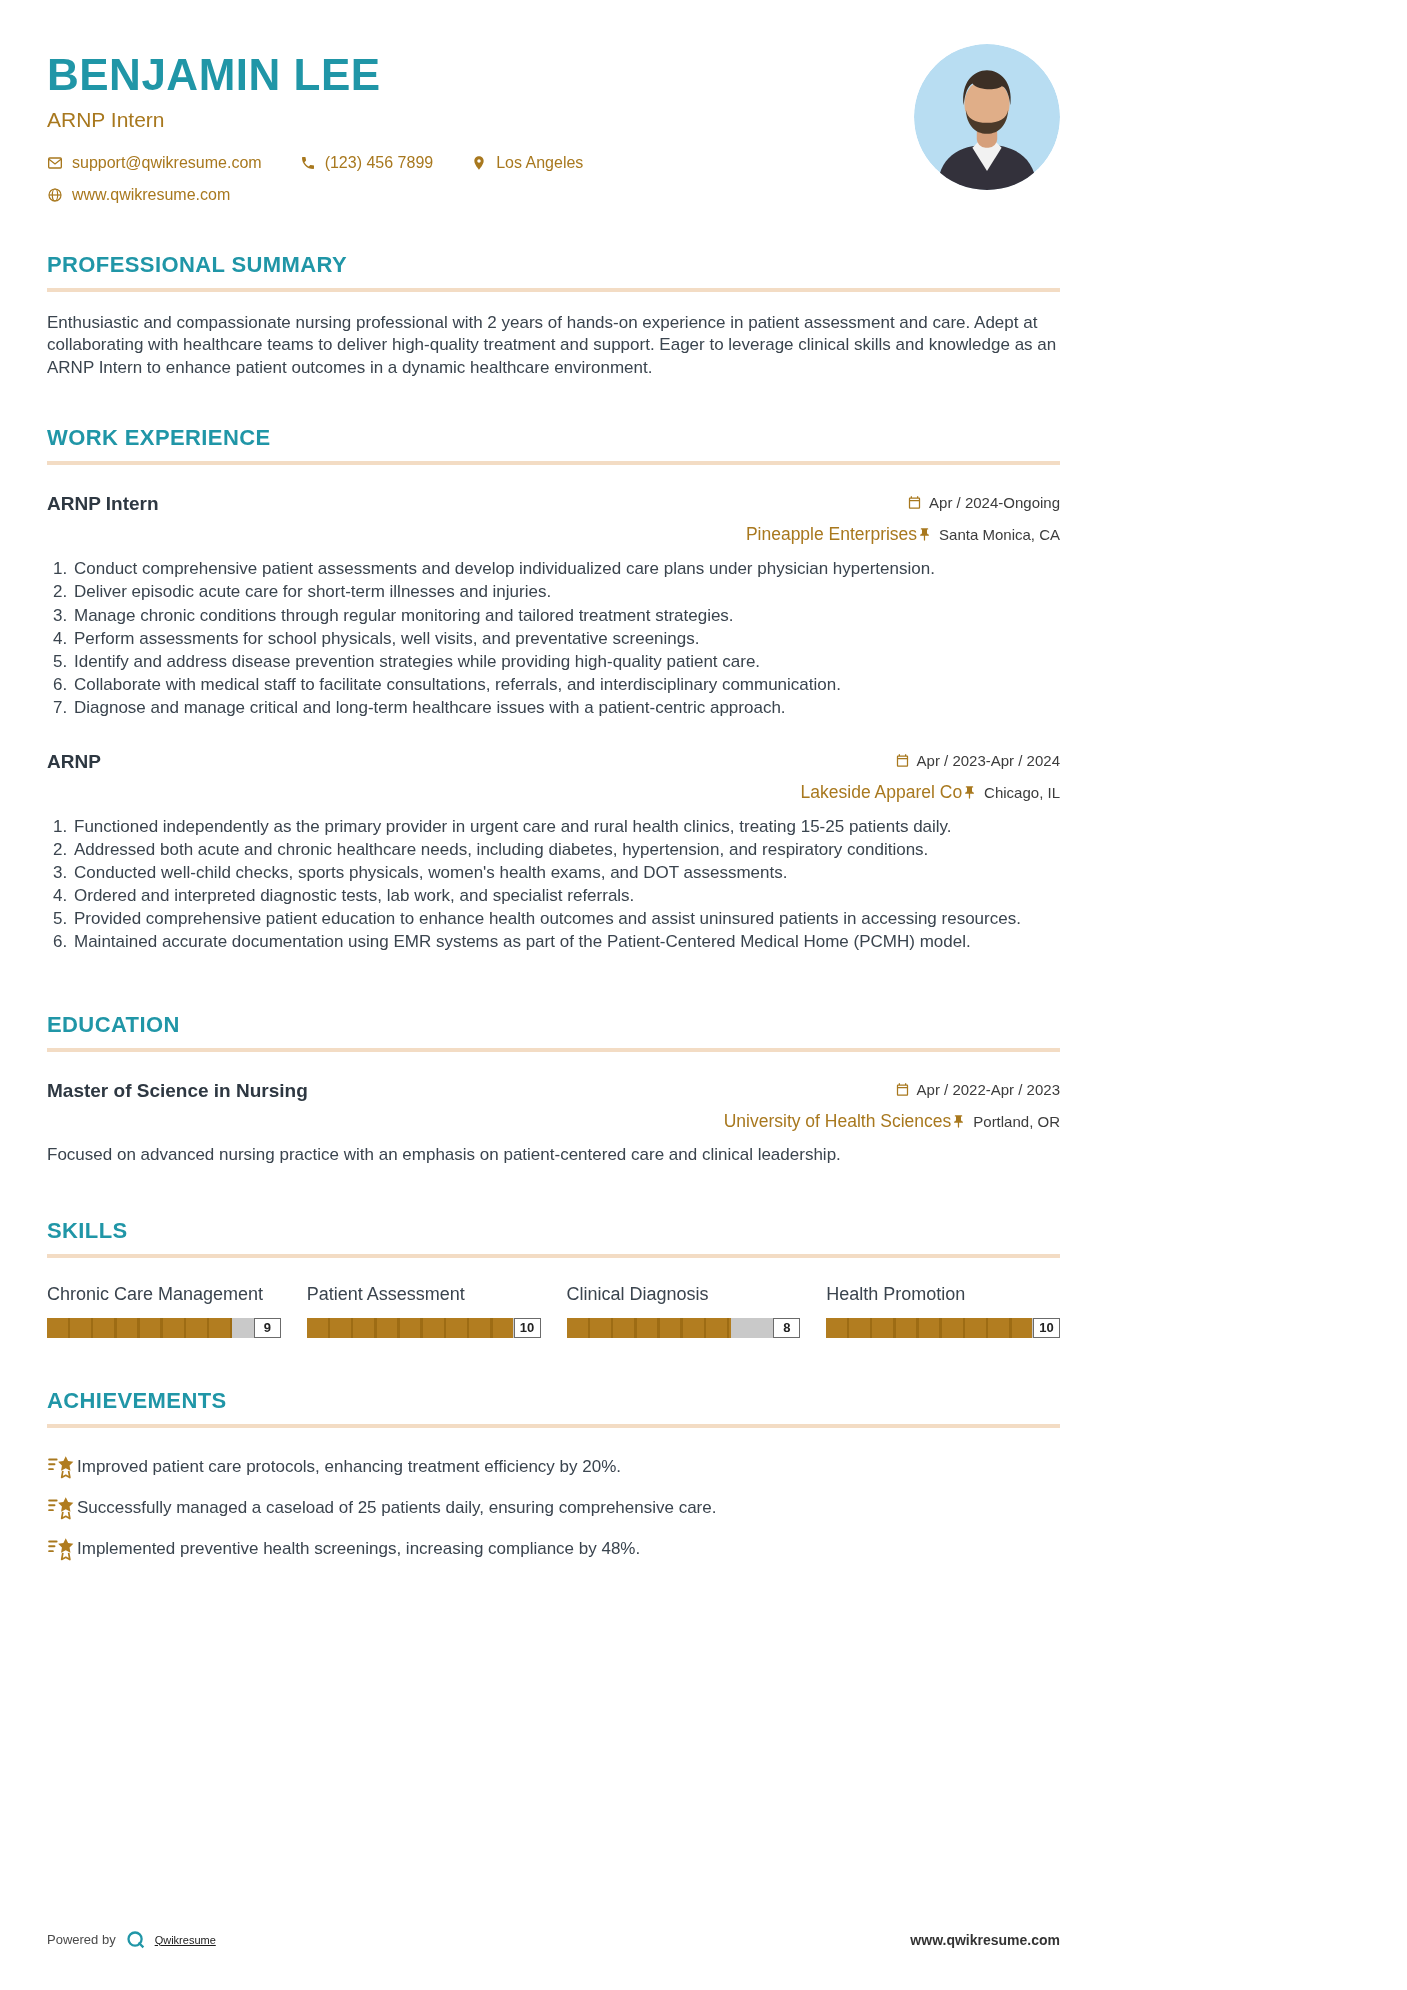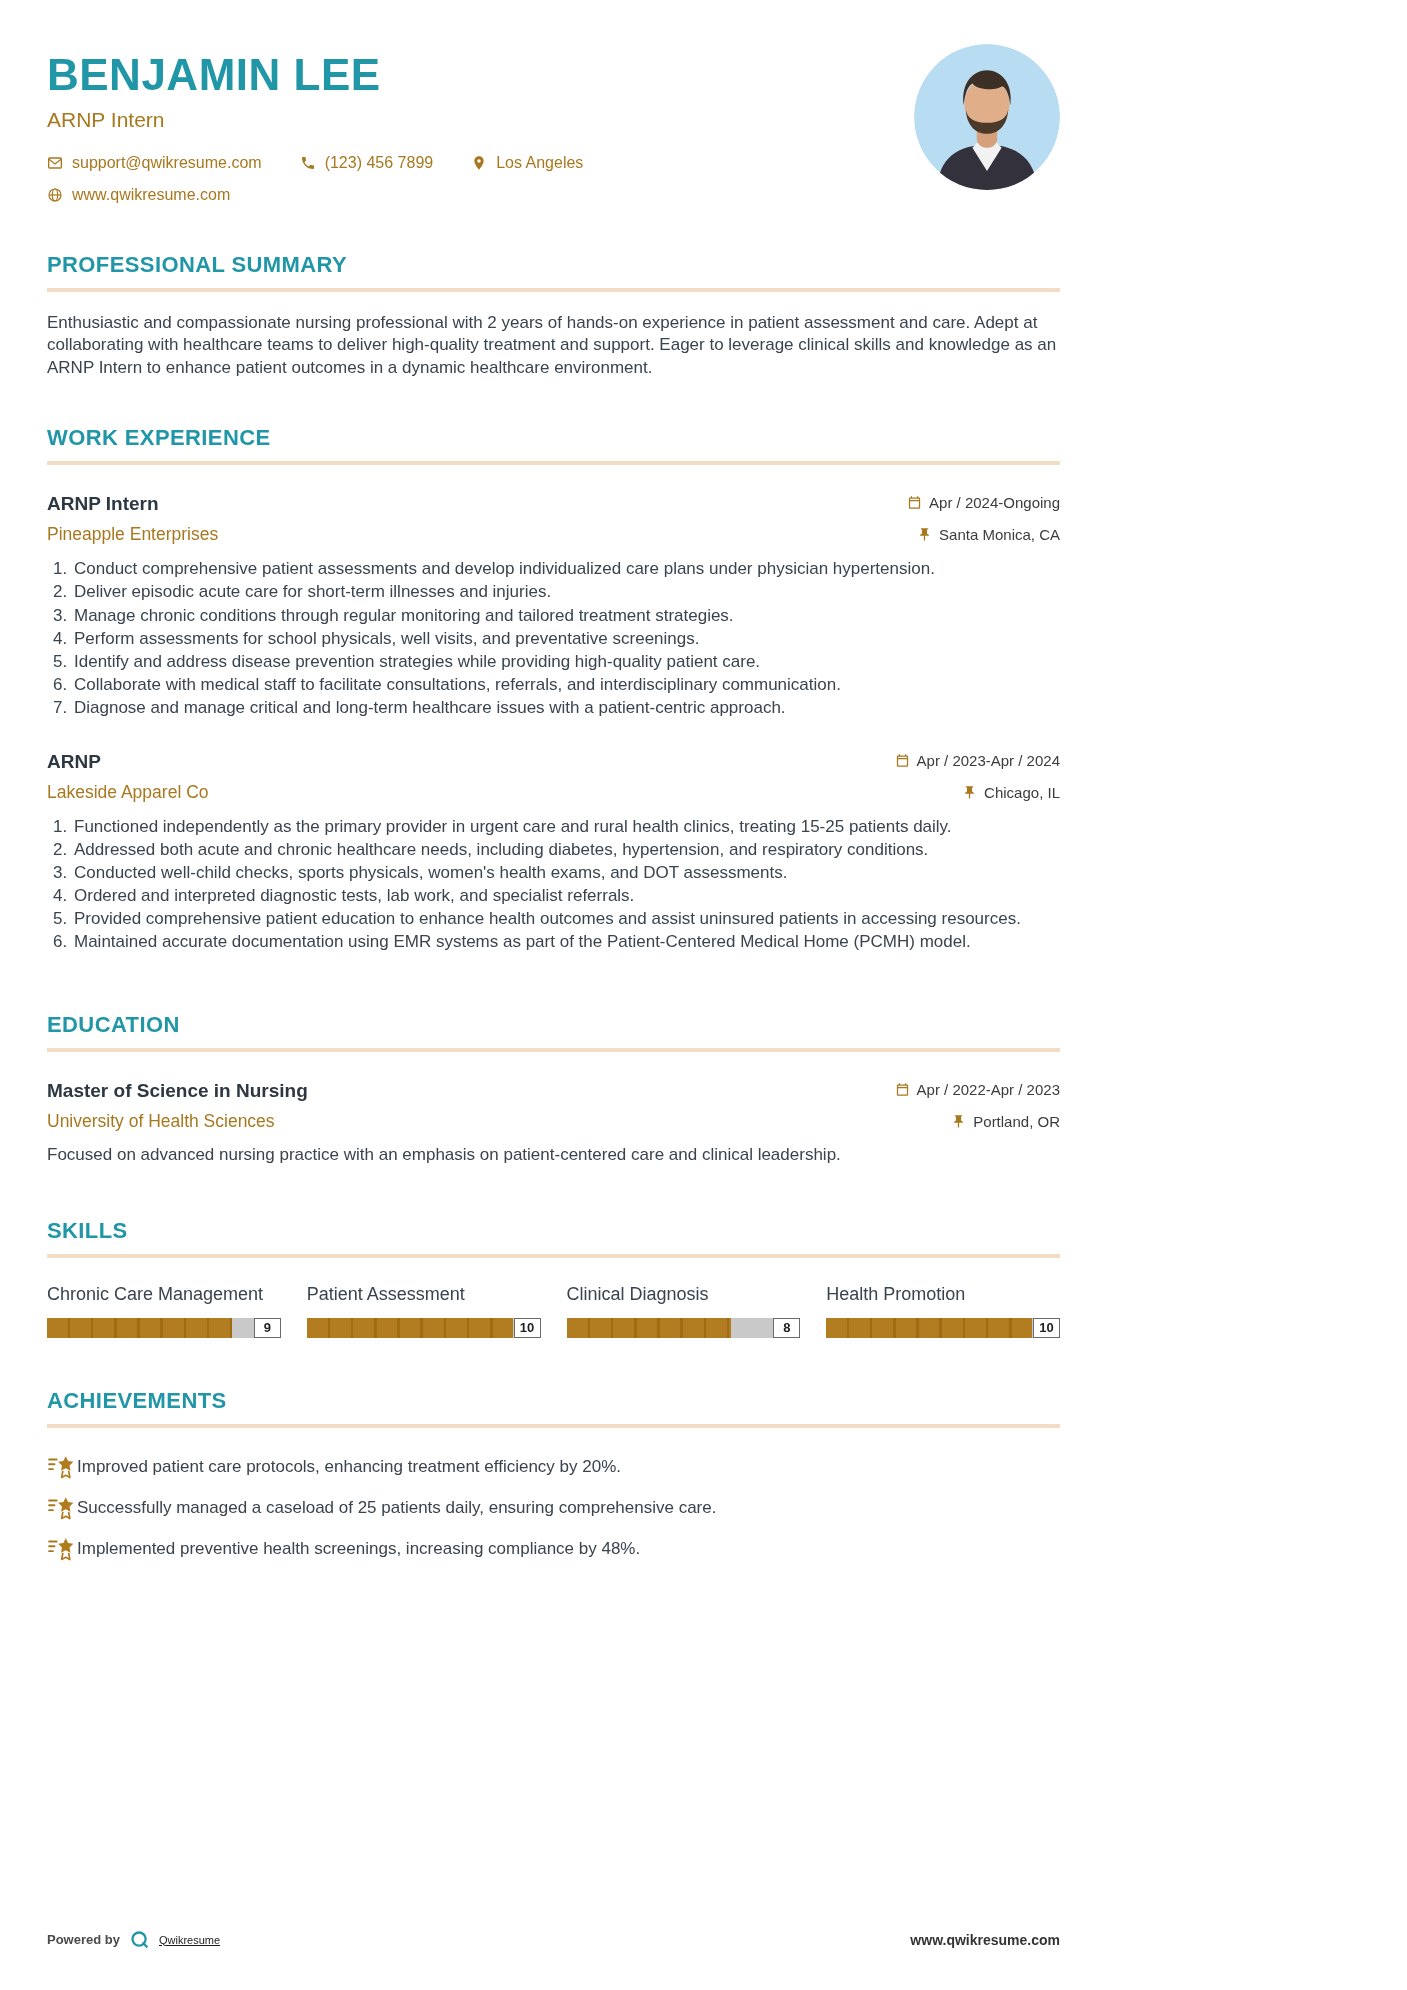--- a/index.html
+++ b/index.html
@@ -37,21 +37,21 @@
   h2.sec-h{margin:0;padding-bottom:10px;border-bottom:4px solid var(--peach);font-size:22px;letter-spacing:.4px;color:var(--teal);font-weight:700;}
   .body-text{margin:20px 0 0;font-size:17px;line-height:1.32;color:var(--dark);}
 
   
   .job{margin-top:28px;}
   .job+.job{margin-top:32px;}
   .job-head{display:flex;justify-content:space-between;align-items:baseline;}
   .job-head h3{margin:0;font-size:19px;font-weight:700;color:#2e3842;}
   .meta{display:inline-flex;align-items:center;gap:7px;font-size:15px;color:var(--meta);white-space:nowrap;}
   .meta .icon svg{width:15px;height:15px;}
-  .job-sub{display:flex;justify-content:space-between;align-items:center;margin-top:9px;}
+  .job-sub{display:flex;justify-content:flex-end;align-items:center;margin-top:9px;}
   .company{font-size:17.5px;color:var(--gold);}
   ol.job-bullets{margin:13px 0 0;padding-left:25px;}
   ol.job-bullets li{font-size:17px;line-height:1.3;color:var(--dark);margin:0 0 1px;padding-left:2px;}
   .edu-desc{margin:12px 0 0;font-size:17px;line-height:1.32;color:var(--dark);}
 
   
   .skills-grid{display:grid;grid-template-columns:repeat(4,1fr);column-gap:26px;margin-top:26px;}
   .skill-label{font-size:18px;color:var(--dark);margin-bottom:13px;}
   .skill-bar{position:relative;height:20px;background:#c9c9c9;}
   .skill-fill{position:absolute;left:0;top:0;bottom:0;background:repeating-linear-gradient(90deg,#b27d20 0 20.5px,#9d6c14 20.5px 23.2px);}
@@ -59,21 +59,21 @@
 
   
   .ach-list{margin-top:26px;}
   .ach-item{display:flex;align-items:center;margin-bottom:15px;}
   .ach-item .icon svg{width:30px;height:26px;}
   .ach-text{font-size:17px;color:var(--dark);line-height:1.3;}
 
   
   footer{position:absolute;left:47px;bottom:40px;width:1013px;display:flex;justify-content:space-between;align-items:center;}
   .footer-left{display:inline-flex;align-items:center;gap:9px;}
-  .powered-by{font-size:13px;color:#4a4a4a;font-weight:bold;}
+  .powered-by{font-size:13px;color:#4a4a4a;}
   .brand-logo svg{width:21px;height:21px;display:block;}
   .brand-link{font-size:11px;color:#1c1c1c;text-decoration:underline;font-weight:400;cursor:pointer;}
   .footer-site{font-size:14px;color:#333;font-weight:700;}
 </style>
 </head>
 <body>
 
 <div class="page">
   <div class="content">
 

